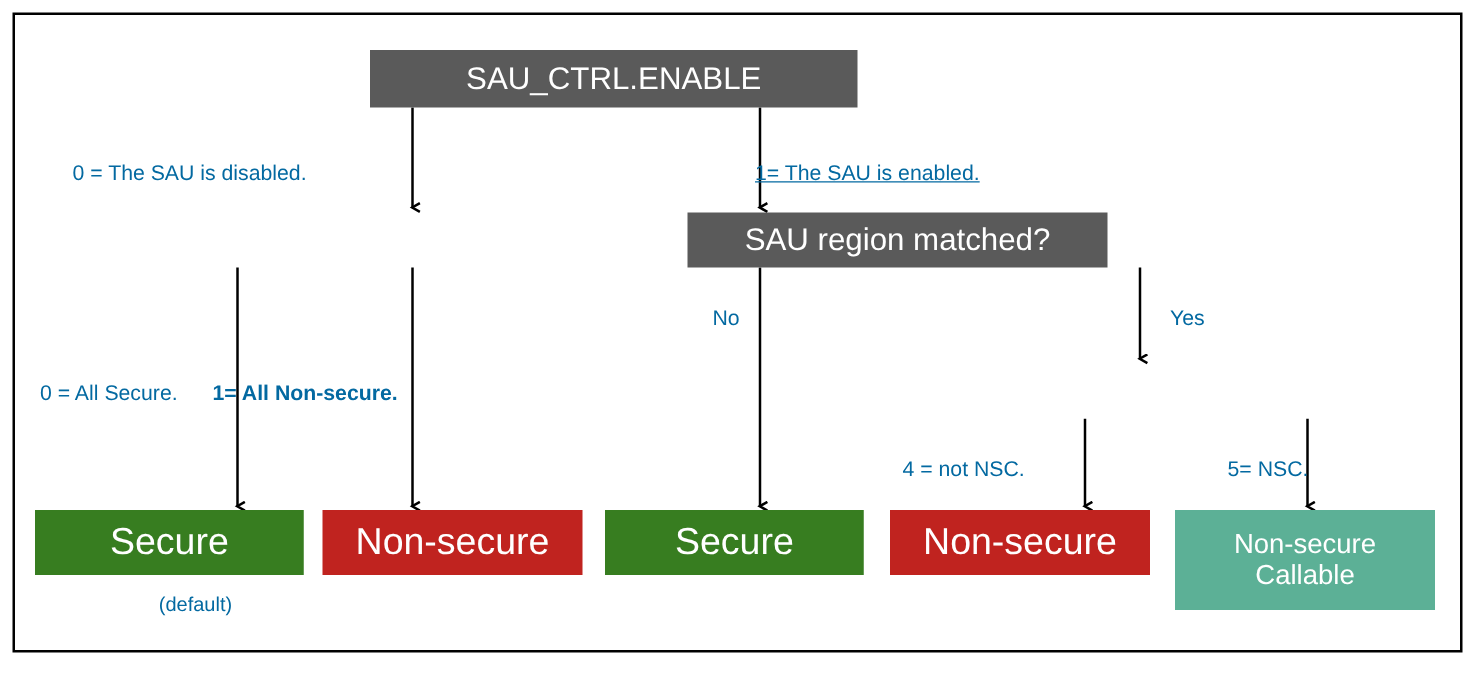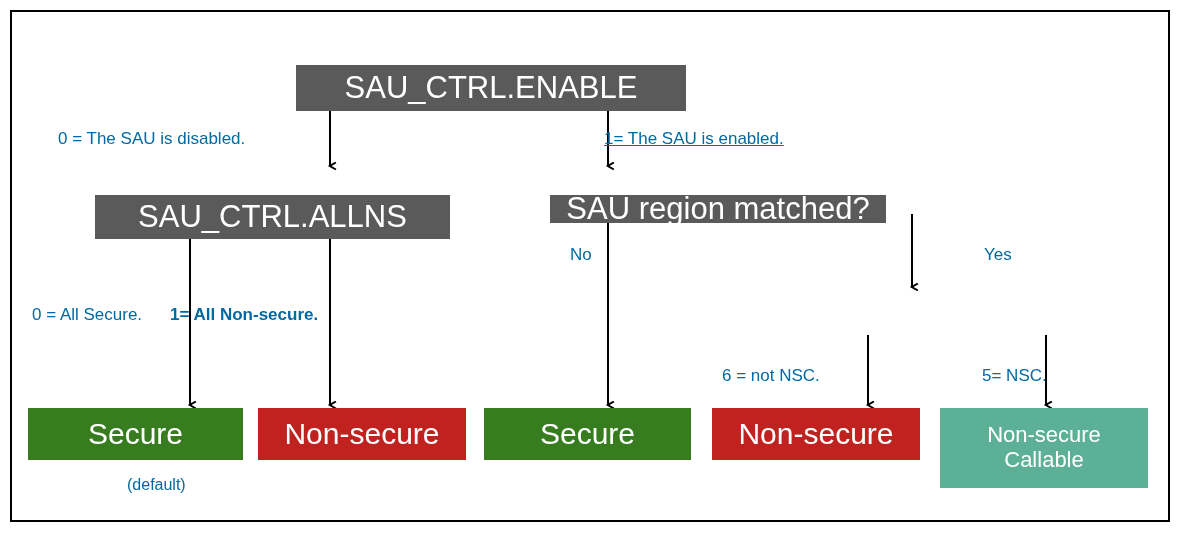--- a/index.html
+++ b/index.html
@@ -29,22 +29,21 @@
     display: flex;
     align-items: center;
     justify-content: center;
     text-align: center;
     color: #ffffff;
     box-sizing: border-box;
     line-height: 1.12;
   }
   .node.decision {
     background: #5a5a5a;
-    font-size: 31px;
-    margin-top: 25px;
+    font-size: 25px;
   }
   .node.terminal {
     font-size: 30px;
   }
   .node.terminal.two-line {
     font-size: 22px;
     flex-direction: column;
   }
   .label {
     position: absolute;
@@ -103,25 +102,22 @@
 
     <line x1="868" y1="335" x2="868" y2="405" marker-end="url(#arrowhead)"></line>
 
     <line x1="1046" y1="335" x2="1046" y2="405" marker-end="url(#arrowhead)"></line>
   </svg>
 
   <div class="node decision" style="left:296px; top:40px; width:390px; height:46px;">
     <span>SAU_CTRL.ENABLE</span>
   </div>
 
-  <div class="node decision" style="left:95px; top:170px; width:355px; height:44px;">
-    <span>SAU_CTRL.ALLNS</span>
-  </div>
 
-  <div class="node decision" style="left:550px; top:170px; width:336px; height:28px;">
+  <div class="node decision" style="left:550px; top:170px; width:336px; height:44px;">
     <span>SAU region matched?</span>
   </div>
 
 
   <div class="node terminal" style="left:28px; top:408px; width:215px; height:52px; background:#377d20;">
     <span>Secure</span>
   </div>
 
   <div class="node terminal" style="left:258px; top:408px; width:208px; height:52px; background:#c0231f;">
     <span>Non-secure</span>
@@ -143,21 +139,21 @@
   <div class="label" style="left:58px; top:129px;">0 = The SAU is disabled.</div>
 
   <div class="label" style="left:604px; top:129px;text-decoration:underline;">1= The SAU is enabled.</div>
 
   <div class="label" style="left:32px; top:305px;">0 = All Secure.</div>
 
   <div class="label" style="left:170px; top:305px;font-weight:bold;">1= All Non-secure.</div>
 
   <div class="label" style="left:570px; top:245px;">No</div>
 
-  <div class="label" style="left:936px; top:245px;margin-left:48px;">Yes</div>
+  <div class="label" style="left:936px; top:245px;">Yes</div>
 
-  <div class="label" style="left:722px; top:366px;">6 = not NSC.</div>
+  <div class="label" style="left:722px; top:366px;">4 = not NSC.</div>
 
   <div class="label" style="left:982px; top:366px;">5= NSC.</div>
 
   <div class="label small" style="left:90px; top:475px;">(default)</div>
 
 </div>
 
 </body></html>

